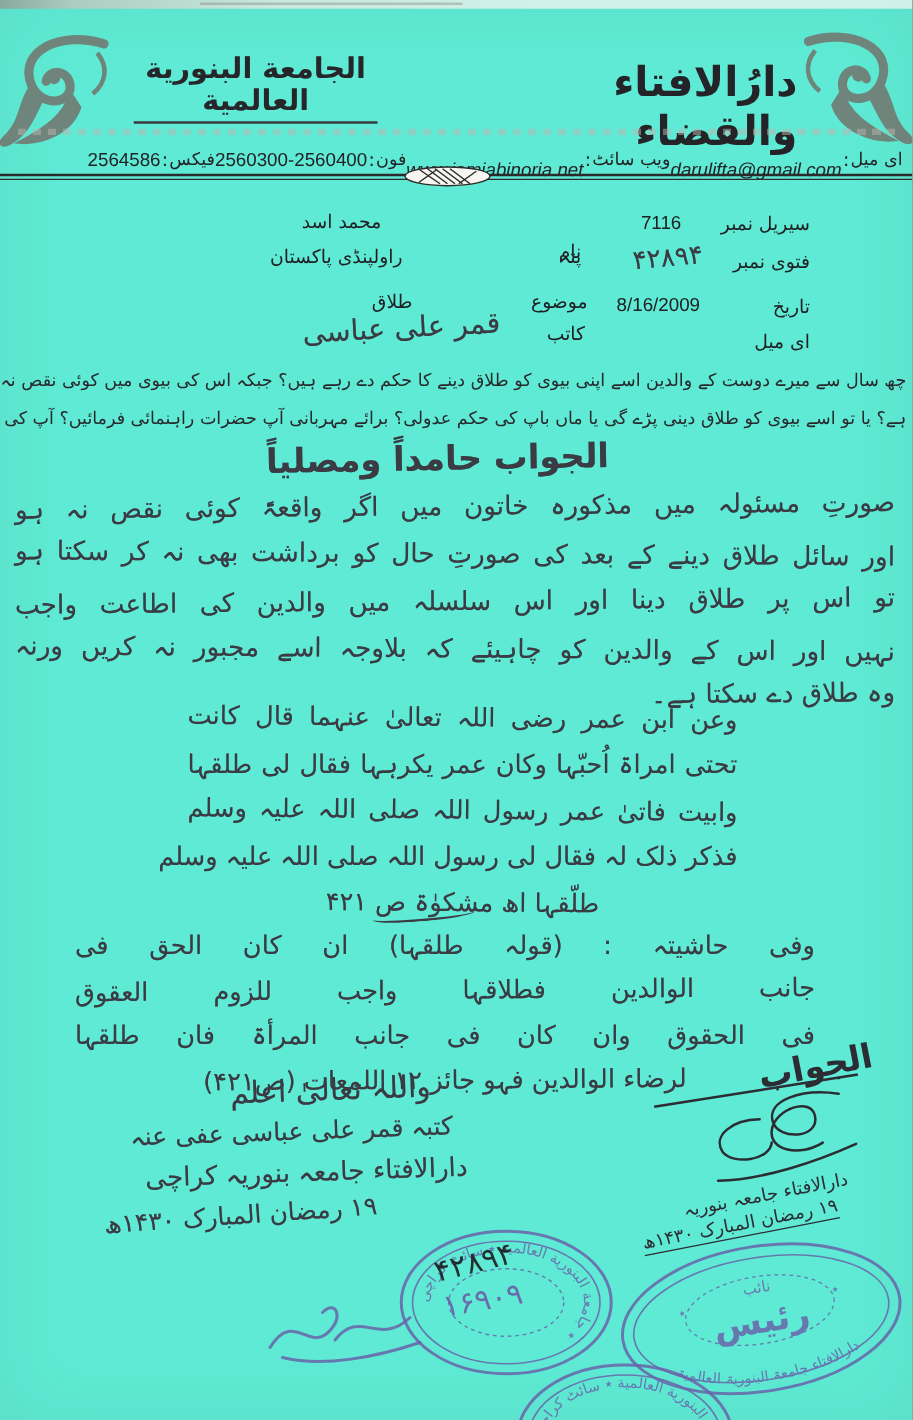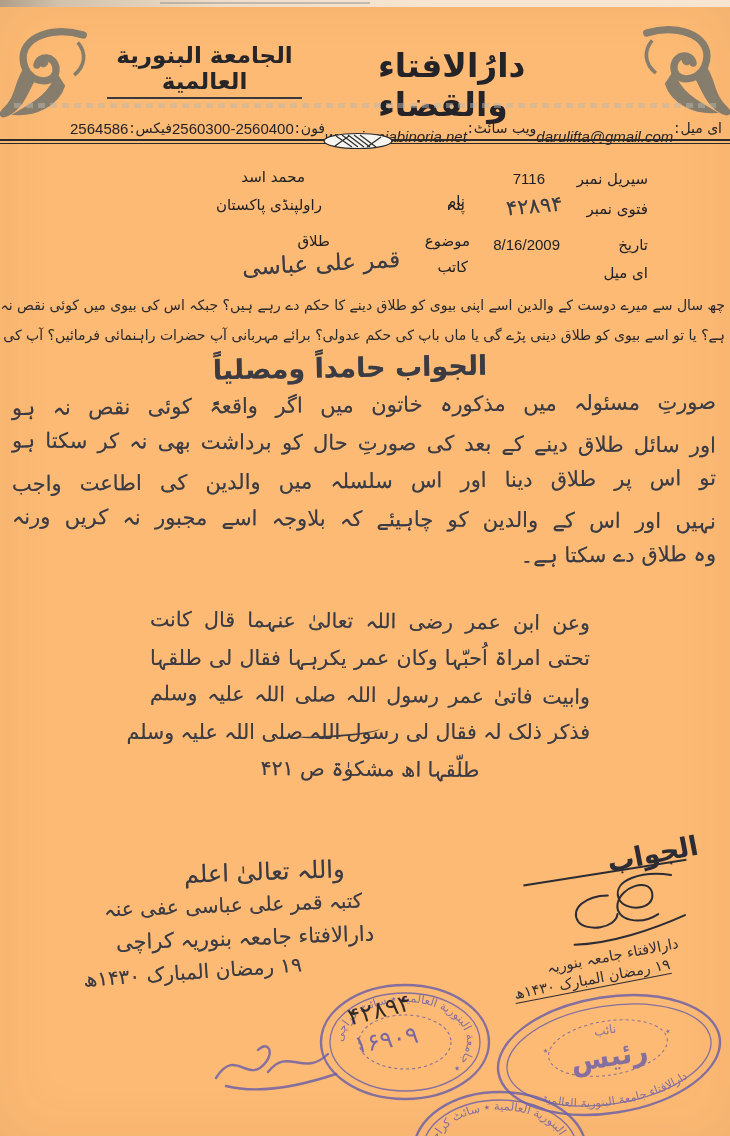--- a/index.html
+++ b/index.html
@@ -1,35 +1,35 @@
 <!DOCTYPE html>
 <html lang="ur" dir="ltr"><head>
 <meta charset="utf-8">
 <style>
   html,body{margin:0;padding:0;background:#8e8c88;}
-  .page{position:relative;width:730px;height:1136px;background:#fdba74;overflow:hidden;
+  .page{position:relative;width:730px;height:1136px;background:#5eead4;overflow:hidden;
         font-family:"DejaVu Sans",sans-serif;color:#1c1c1f;
         box-shadow:inset 0 0 60px rgba(70,70,60,.07);}
   .rtl{direction:rtl;unicode-bidi:plaintext;}
   .lat{font-family:"Liberation Sans","DejaVu Sans",sans-serif;}
 
   
   .scan-edge-top{position:absolute;top:0;left:0;right:0;height:7px;opacity:.75;
     background:linear-gradient(90deg,#98968f 0,#c6c4bd 8%,#eceae5 30%,#f6f5f0 60%);}
   .scan-streak{position:absolute;top:2px;left:160px;width:210px;height:2px;background:#8b8984;opacity:.45;}
 
   
   .corner{position:absolute;width:100px;height:100px;opacity:.85;}
   .corner-left{left:-4px;top:26px;}
   .corner-right{right:-4px;top:24px;transform:scaleX(-1);}
   .org-block{position:absolute;left:92px;top:42px;width:225px;text-align:center;}
   .org-name{font-size:23px;font-weight:bold;color:#26262a;letter-spacing:-0.5px;}
   .org-underline{margin:3px auto 0;width:195px;border-bottom:2px solid #3a3a3e;}
   .org-subtitle{margin-top:5px;font-size:10.5px;color:#3a3a3e;}
-  .dept-name{position:absolute;right:92px;top:46px;width:260px;text-align:left;
+  .dept-name{position:absolute;right:92px;top:46px;width:260px;text-align:right;
              font-size:33px;font-weight:bold;color:#242428;}
   .chain-line{position:absolute;top:103px;left:14px;right:14px;height:5px;opacity:.5;
     background:repeating-linear-gradient(90deg,#b9b7b0 0 7px,transparent 7px 12px);}
   .contact-bar{position:absolute;top:111px;left:8px;right:8px;display:flex;direction:ltr;
                justify-content:flex-end;align-items:center;font-size:15px;color:#232327;}
   .contact-item{display:flex;align-items:center;gap:1px;}
   .contact-item .ital{font-style:italic;margin-top:17px;}
   .contact-item .ulabel{font-size:14px;}
 
   
@@ -50,21 +50,21 @@
           text-align:justify;text-align-last:justify;white-space:nowrap;}
 
   
   .a-heading{position:absolute;top:352px;left:0;right:30px;text-align:center;
              font-size:27px;font-weight:bold;transform:rotate(-1deg);}
   .u-block{position:absolute;top:386px;right:14px;left:12px;}
   .u-line{direction:rtl;font-size:21px;line-height:38px;text-align:justify;text-align-last:justify;white-space:nowrap;}
   .u-line:last-child{text-align:right;text-align-last:right;}
   .u-line:nth-child(odd){transform:rotate(-0.5deg);}
   .u-line:nth-child(even){transform:rotate(0.4deg);}
-  .ar-block{position:absolute;top:556px;right:140px;left:150px;margin-top:47px;}
+  .ar-block{position:absolute;top:556px;right:140px;left:150px;}
   .ar-line{direction:rtl;font-size:20.5px;line-height:37px;text-align:justify;text-align-last:justify;white-space:nowrap;}
   .ar-line:last-child{text-align:center;text-align-last:center;}
   .ar-line:nth-child(odd){transform:rotate(0.5deg);}
   .ha-block{position:absolute;top:738px;right:78px;left:60px;}
   .ha-line{direction:rtl;font-size:20.5px;line-height:36px;text-align:justify;text-align-last:justify;white-space:nowrap;}
   .ha-line:last-child{text-align:center;text-align-last:center;}
   .ha-line:nth-child(even){transform:rotate(-0.4deg);}
   .tail-underline{position:absolute;top:728px;left:298px;width:82px;height:7px;
       border-bottom:2px solid #3c3c44;border-radius:0 0 60% 40%;transform:rotate(-4deg);}
 
@@ -190,20 +190,26 @@
 
   <div class="ar-block hand">
     <div class="ar-line">وعن ابن عمر رضی اللہ تعالیٰ عنہما قال کانت</div>
     <div class="ar-line">تحتی امراۃ اُحبّہا وکان عمر یکرہہا فقال لی طلقہا</div>
     <div class="ar-line">وابیت فاتیٰ عمر رسول اللہ صلی اللہ علیہ وسلم</div>
     <div class="ar-line">فذکر ذلک لہ فقال لی رسول اللہ صلی اللہ علیہ وسلم</div>
     <div class="ar-line">طلّقہا اھ مشکوٰۃ ص ۴۲۱</div>
   </div>
   <div class="tail-underline"></div>
 
+  <div class="ha-block hand">
+    <div class="ha-line">وفی حاشیتہ : (قولہ طلقہا) ان کان الحق فی</div>
+    <div class="ha-line">جانب الوالدین فطلاقہا واجب للزوم العقوق</div>
+    <div class="ha-line">فی الحقوق وان کان فی جانب المرأۃ فان طلقہا</div>
+    <div class="ha-line">لرضاء الوالدین فہو جائز ۱۲ اللمعات (ص۴۲۱)</div>
+  </div>
 
   <div class="c-line c-closing rtl hand">واللہ تعالیٰ اعلم</div>
   <div class="c-line c-scribe rtl hand">کتبہ قمر علی عباسی عفی عنہ</div>
   <div class="c-line c-office rtl hand">دارالافتاء جامعہ بنوریہ کراچی</div>
   <div class="c-line c-date rtl hand">۱۹ رمضان المبارک ۱۴۳۰ھ</div>
 
   <div class="endorse">
     <div class="e-word">الجواب</div>
     <div class="e-tail"></div>
     <svg class="e-scribble" width="130" height="72" viewBox="0 0 130 72">

